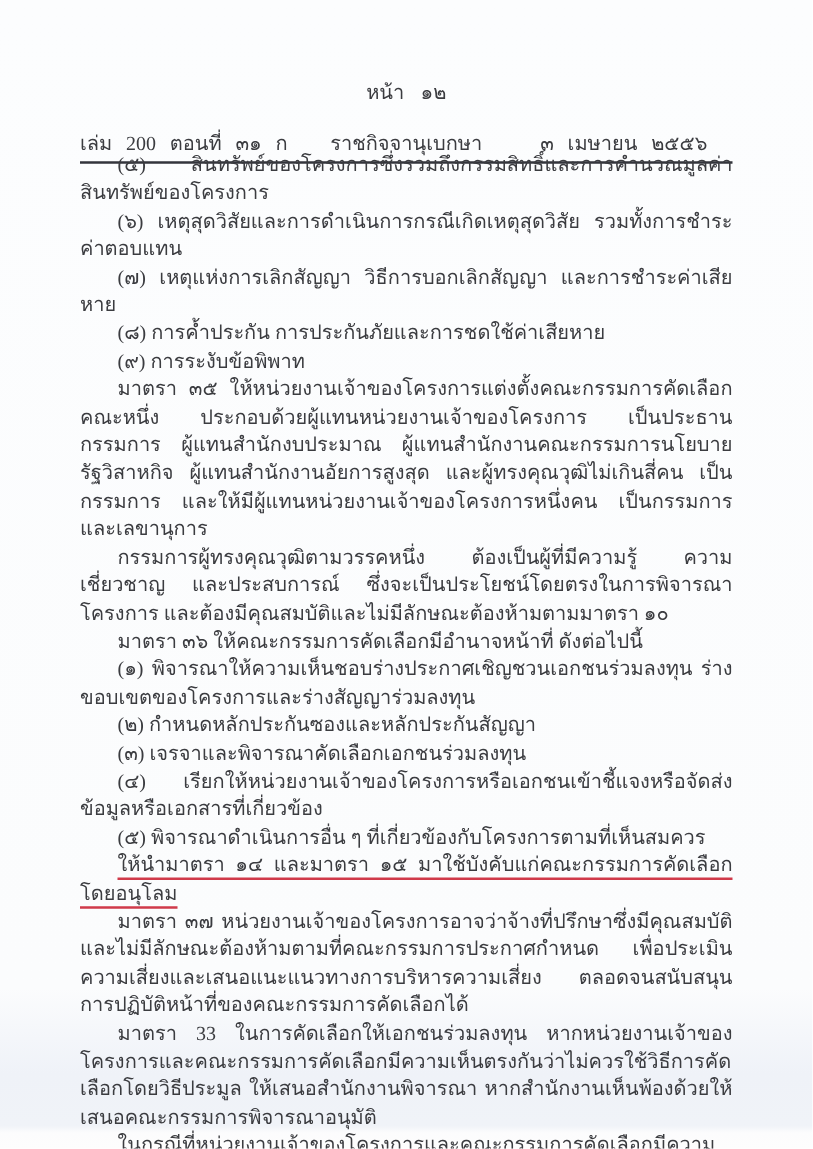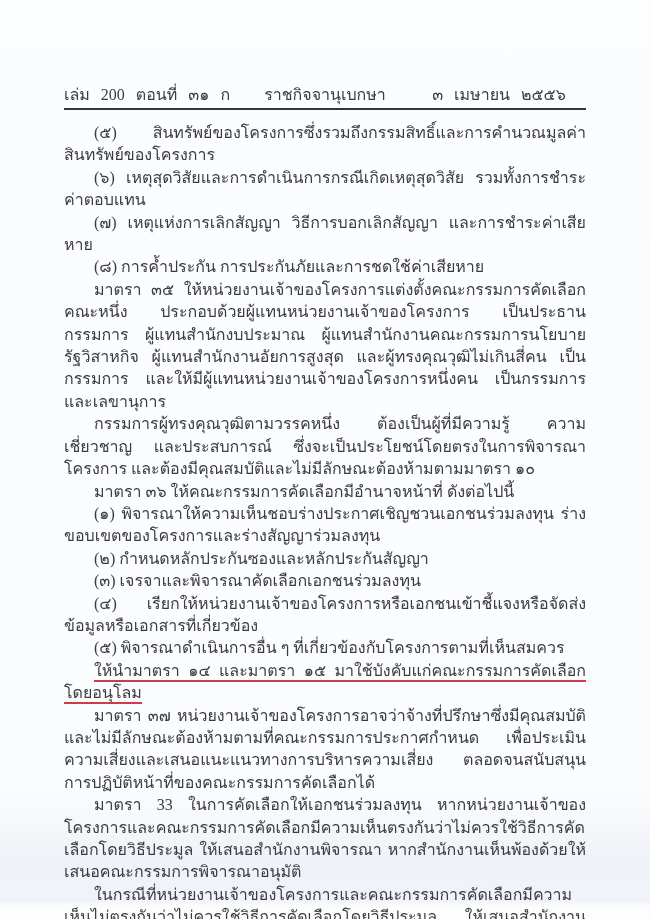--- a/index.html
+++ b/index.html
@@ -81,33 +81,35 @@
     border-bottom: 2.5px solid #d03a4a;
     padding-bottom: 1px;
   }
 </style>
 </head>
 <body>
 
 <div class="page">
 
   <div class="header">
+    <div class="page-no">หน้า ๑๒</div>
     <div class="header-row">
       <div class="vol">เล่ม 200 ตอนที่ ๓๑ ก</div>
       <div class="gz">ราชกิจจานุเบกษา</div>
       <div class="dt">๓ เมษายน ๒๕๕๖</div>
     </div>
     <div class="rule"></div>
   </div>
 
   <div class="doc-body">
     <p>(๕) สินทรัพย์ของโครงการซึ่งรวมถึงกรรมสิทธิ์และการคำนวณมูลค่าสินทรัพย์ของโครงการ</p>
     <p>(๖) เหตุสุดวิสัยและการดำเนินการกรณีเกิดเหตุสุดวิสัย รวมทั้งการชำระค่าตอบแทน</p>
     <p>(๗) เหตุแห่งการเลิกสัญญา วิธีการบอกเลิกสัญญา และการชำระค่าเสียหาย</p>
     <p>(๘) การค้ำประกัน การประกันภัยและการชดใช้ค่าเสียหาย</p>
+    <p>(๙) การระงับข้อพิพาท</p>
     <p>มาตรา ๓๕ ให้หน่วยงานเจ้าของโครงการแต่งตั้งคณะกรรมการคัดเลือกคณะหนึ่ง ประกอบด้วยผู้แทนหน่วยงานเจ้าของโครงการ เป็นประธานกรรมการ ผู้แทนสำนักงบประมาณ ผู้แทนสำนักงานคณะกรรมการนโยบายรัฐวิสาหกิจ ผู้แทนสำนักงานอัยการสูงสุด และผู้ทรงคุณวุฒิไม่เกินสี่คน เป็นกรรมการ และให้มีผู้แทนหน่วยงานเจ้าของโครงการหนึ่งคน เป็นกรรมการและเลขานุการ</p>
     <p>กรรมการผู้ทรงคุณวุฒิตามวรรคหนึ่ง ต้องเป็นผู้ที่มีความรู้ ความเชี่ยวชาญ และประสบการณ์ ซึ่งจะเป็นประโยชน์โดยตรงในการพิจารณาโครงการ และต้องมีคุณสมบัติและไม่มีลักษณะต้องห้ามตามมาตรา ๑๐</p>
     <p>มาตรา ๓๖ ให้คณะกรรมการคัดเลือกมีอำนาจหน้าที่ ดังต่อไปนี้</p>
     <p>(๑) พิจารณาให้ความเห็นชอบร่างประกาศเชิญชวนเอกชนร่วมลงทุน ร่างขอบเขตของโครงการและร่างสัญญาร่วมลงทุน</p>
     <p>(๒) กำหนดหลักประกันซองและหลักประกันสัญญา</p>
     <p>(๓) เจรจาและพิจารณาคัดเลือกเอกชนร่วมลงทุน</p>
     <p>(๔) เรียกให้หน่วยงานเจ้าของโครงการหรือเอกชนเข้าชี้แจงหรือจัดส่งข้อมูลหรือเอกสารที่เกี่ยวข้อง</p>
     <p>(๕) พิจารณาดำเนินการอื่น ๆ ที่เกี่ยวข้องกับโครงการตามที่เห็นสมควร</p>
     <p><span class="red-underline">ให้นำมาตรา ๑๔ และมาตรา ๑๕ มาใช้บังคับแก่คณะกรรมการคัดเลือกโดยอนุโลม</span></p>
     <p>มาตรา ๓๗ หน่วยงานเจ้าของโครงการอาจว่าจ้างที่ปรึกษาซึ่งมีคุณสมบัติและไม่มีลักษณะต้องห้ามตามที่คณะกรรมการประกาศกำหนด เพื่อประเมินความเสี่ยงและเสนอแนะแนวทางการบริหารความเสี่ยง ตลอดจนสนับสนุนการปฏิบัติหน้าที่ของคณะกรรมการคัดเลือกได้</p>

